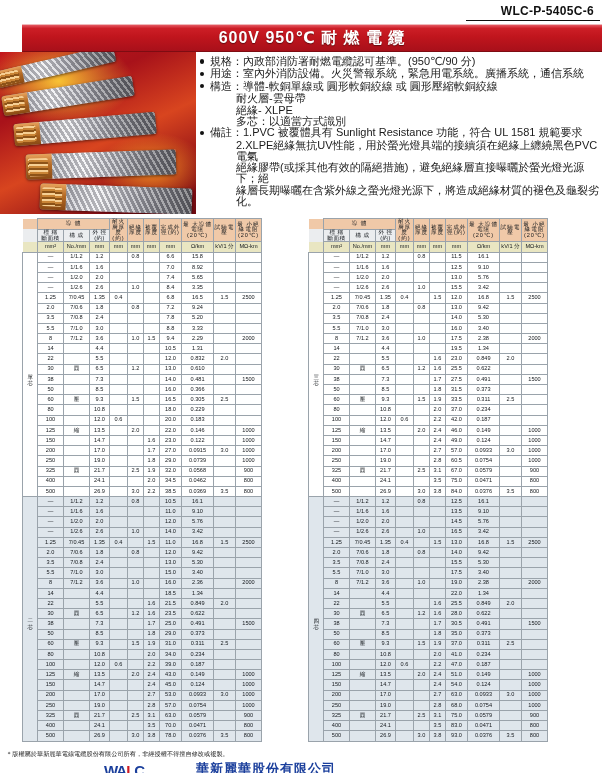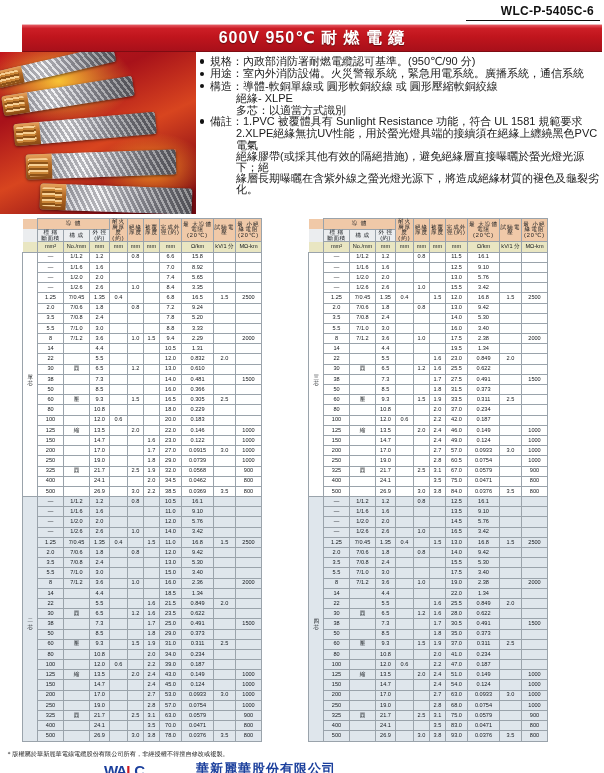--- a/index.html
+++ b/index.html
@@ -121,20 +121,21 @@
     <span class="spec-lbl">規格：</span><span>內政部消防署耐燃電纜認可基準。(950℃/90 分)</span>
   </div>
   <div class="spec-row">
     <span class="bullet"></span>
     <span class="spec-lbl">用途：</span><span>室內外消防設備。火災警報系統，緊急用電系統。廣播系統，通信系統</span>
   </div>
   <div class="spec-row">
     <span class="bullet"></span>
     <span class="spec-lbl">構造：</span><span>導體-軟銅單線或 圓形軟銅絞線 或 圓形壓縮軟銅絞線</span>
   </div>
+  <div class="spec-sub">耐火層-雲母帶</div>
   <div class="spec-sub">絕緣- XLPE</div>
   <div class="spec-sub">多芯：以適當方式識別</div>
   <div class="spec-row">
     <span class="bullet"></span>
     <span class="spec-lbl">備註：</span><span>1.PVC 被覆體具有 Sunlight Resistance 功能，符合 UL 1581 規範要求</span>
   </div>
   <div class="spec-cont">2.XLPE絕緣無抗UV性能，用於螢光燈具端的接續須在絕緣上纏繞黑色PVC電氣</div>
   <div class="spec-cont">絕緣膠帶(或採其他有效的隔絕措施)，避免絕緣層直接曝曬於螢光燈光源下；絕</div>
   <div class="spec-cont">緣層長期曝曬在含紫外線之螢光燈光源下，將造成絕緣材質的褪色及龜裂劣化。</div>
 </div>

